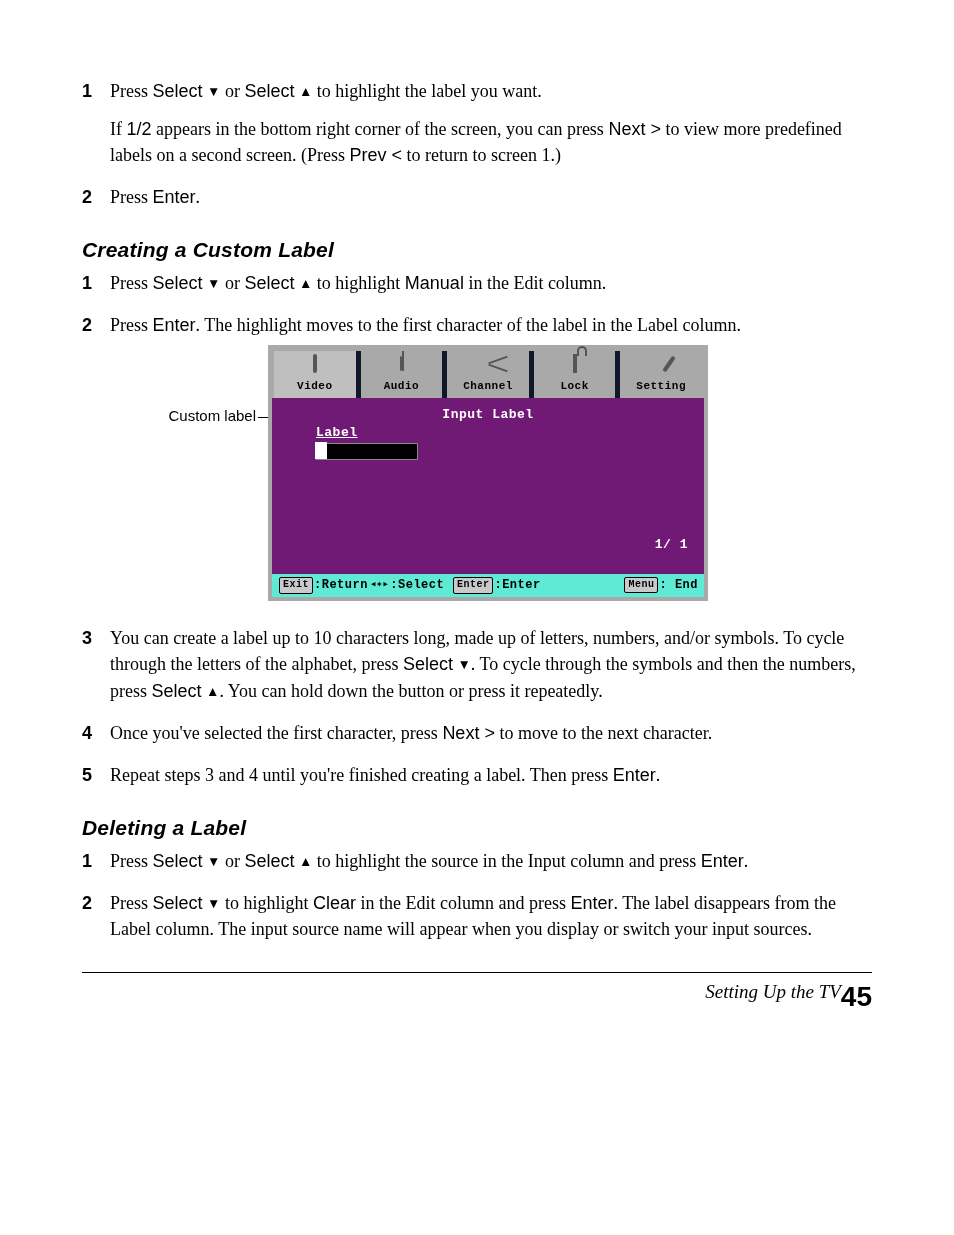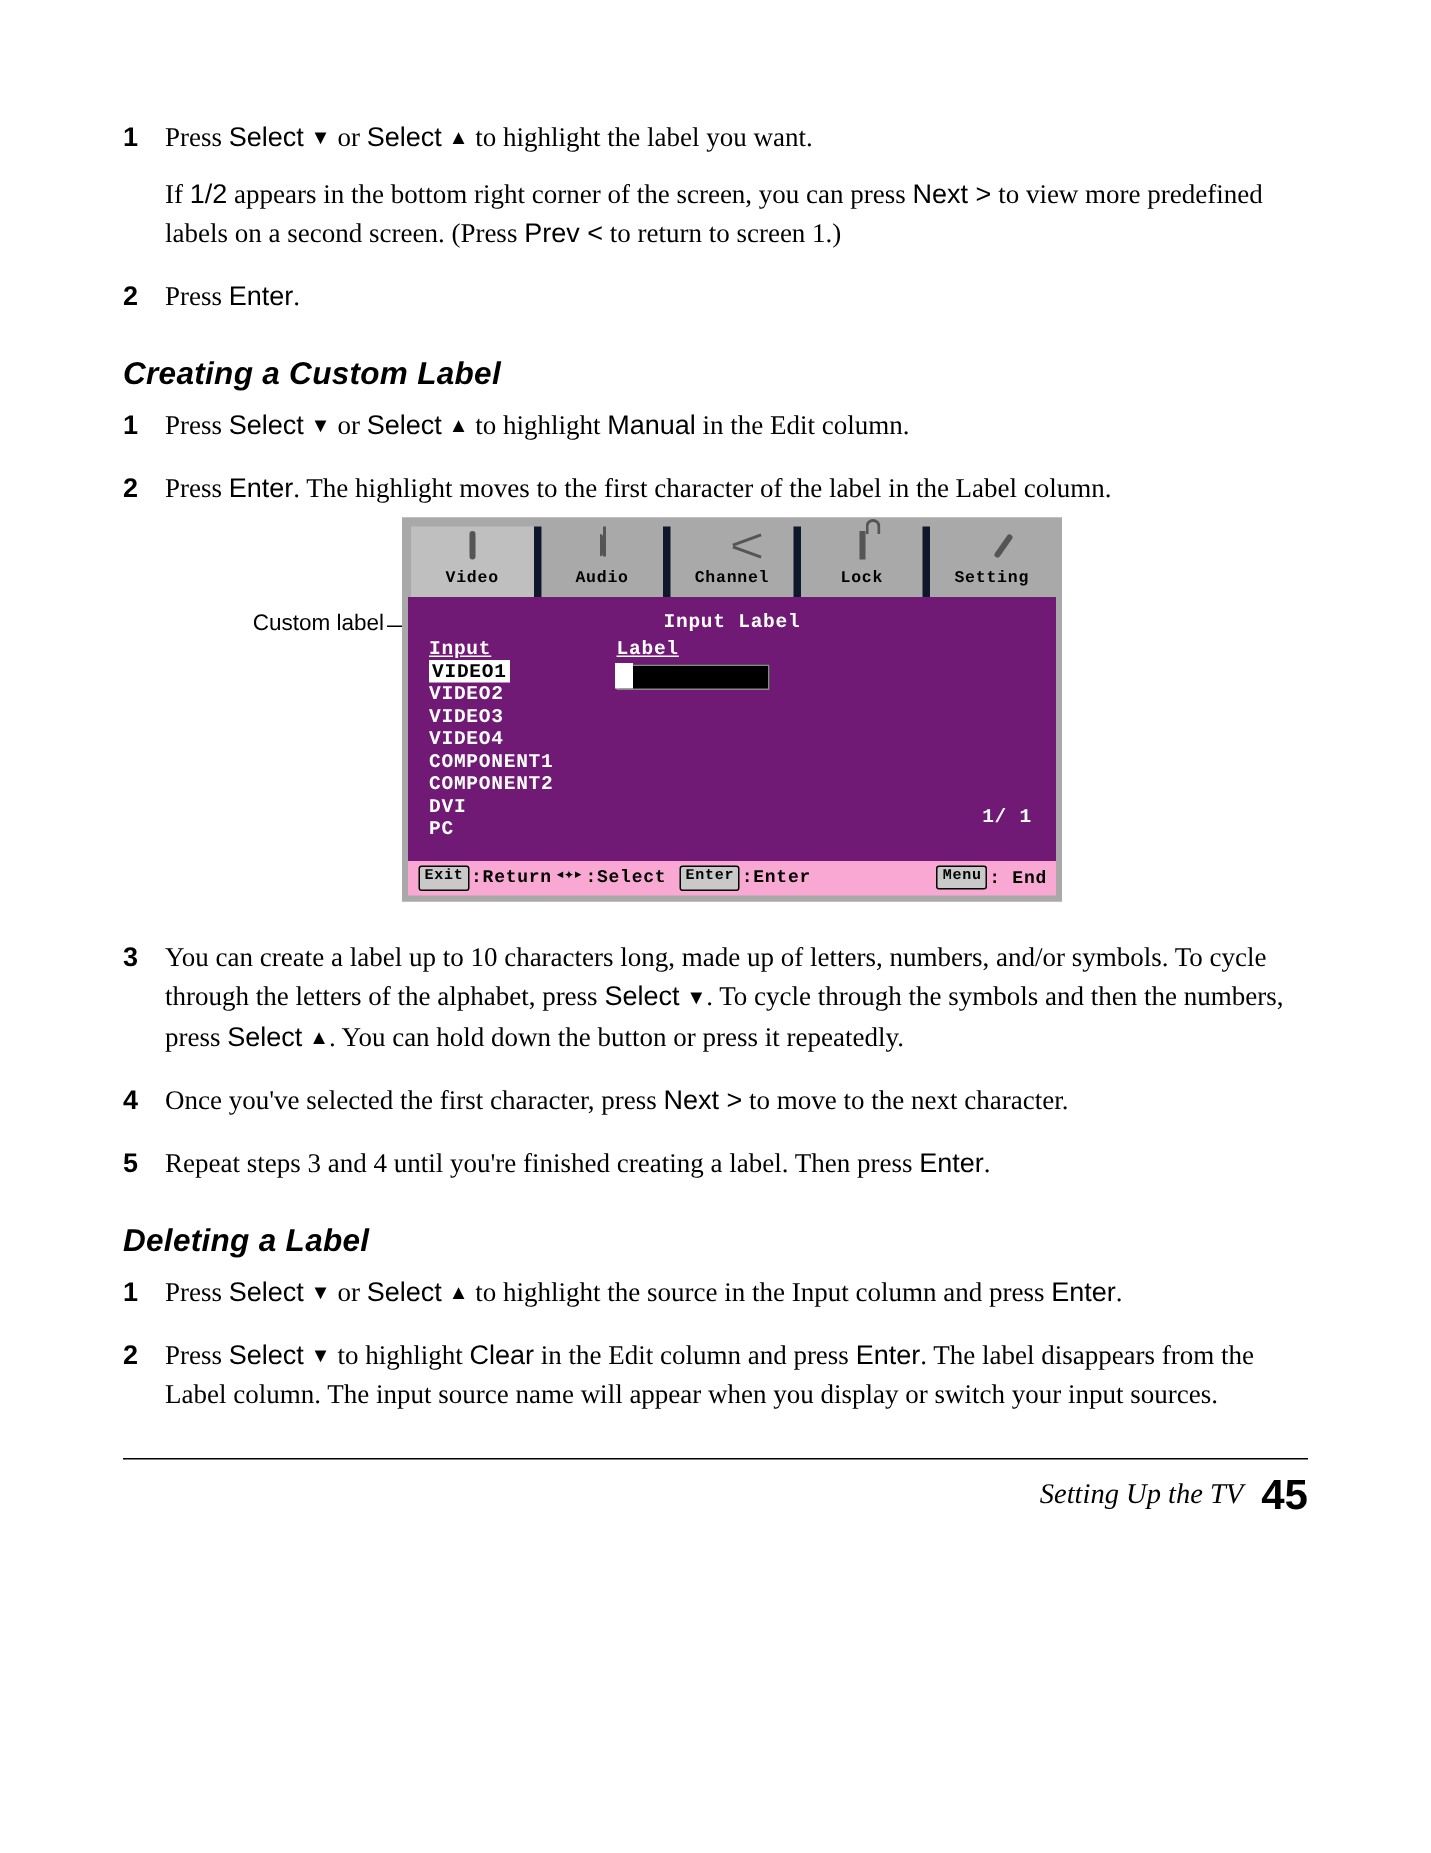--- a/index.html
+++ b/index.html
@@ -168,21 +168,21 @@
     width:12px;height:17px;
     background:#fff;
   }
   .page-ind{
     position:absolute;
     right:16px;
     bottom:19px;
     font-size:13px;
   }
   .osd-footer{
-    background:#f9a8d4;
+    background:#5eead4;
     color:#000;
     display:flex;
     align-items:center;
     padding:3px 6px;
     font-weight:700;
     font-size:12px;
     letter-spacing:0.5px;
     white-space:nowrap;
   }
   .osd-footer .kb{
@@ -199,22 +199,21 @@
   .osd-footer .right{margin-left:auto;}
   
   .page-rule{
     border:none;
     border-top:1px solid #000;
     margin:30px 0 8px 0;
   }
   .page-foot{
     display:flex;
     justify-content:flex-end;
-    align-items:center;
-    gap:12px;
+    align-items:flex-start;
     padding-bottom:28px;
   }
   .page-foot .sect{
     font-style:italic;
     font-family: Georgia,"Times New Roman",serif;
     font-size:19px;
   }
   .page-foot .pn{
     font-family: Arial, Helvetica, sans-serif;
     font-weight:700;
@@ -286,31 +285,20 @@
                 <small>Lock</small>
               </div>
             <div class="osd-tab">
                 <span class="ticon"><span class="ic-setting"></span></span>
                 <small>Setting</small>
               </div>
           </div>
           <div class="osd-body">
             <div class="osd-title">Input Label</div>
             <div class="osd-cols">
-              <div class="osd-col">
-                <div class="hdr">Input</div>
-                <div><span class="hl">VIDEO1</span></div>
-                <div>VIDEO2</div>
-                <div>VIDEO3</div>
-                <div>VIDEO4</div>
-                <div>COMPONENT1</div>
-                <div>COMPONENT2</div>
-                <div>DVI</div>
-                <div>PC</div>
-              </div>
               <div class="osd-col label-col">
                 <div class="hdr" style="text-align:left">Label</div>
                 <div class="label-box">
                     <span class="label-cursor"></span>
                   </div>
               </div>
             </div>
             <div class="page-ind">1/ 1</div>
           </div>
           <div class="osd-footer">

